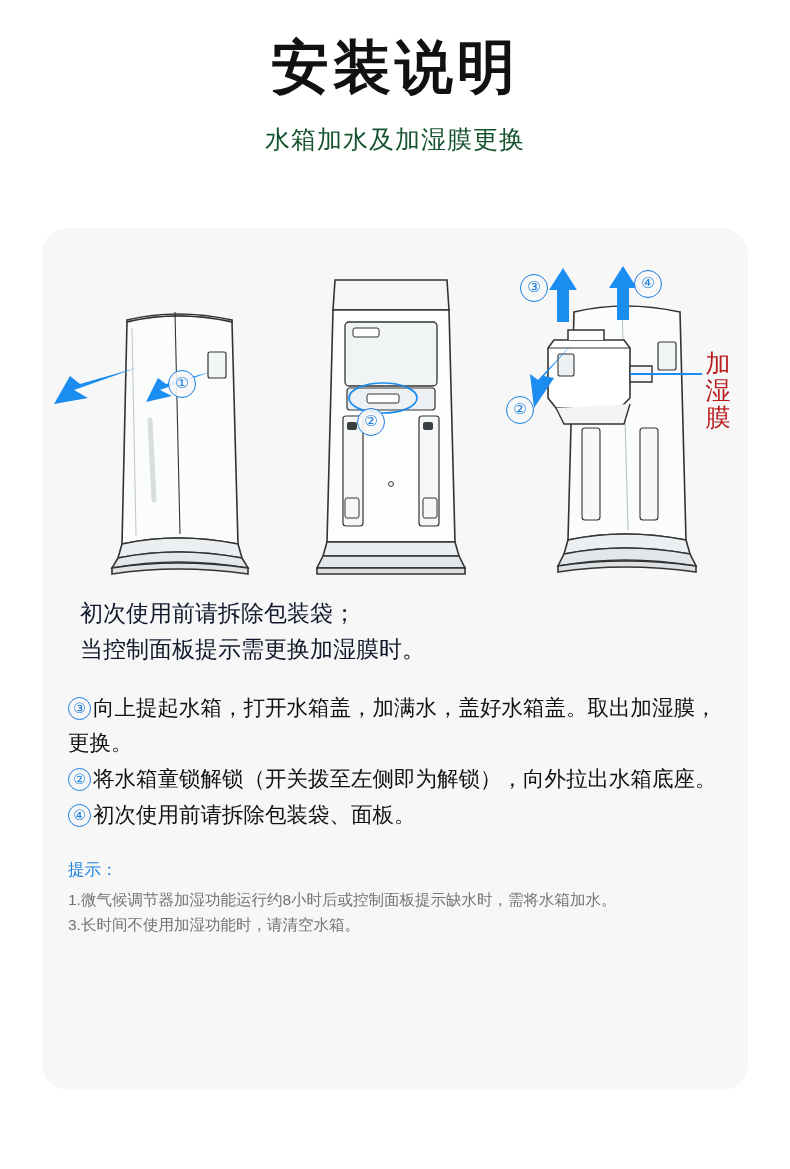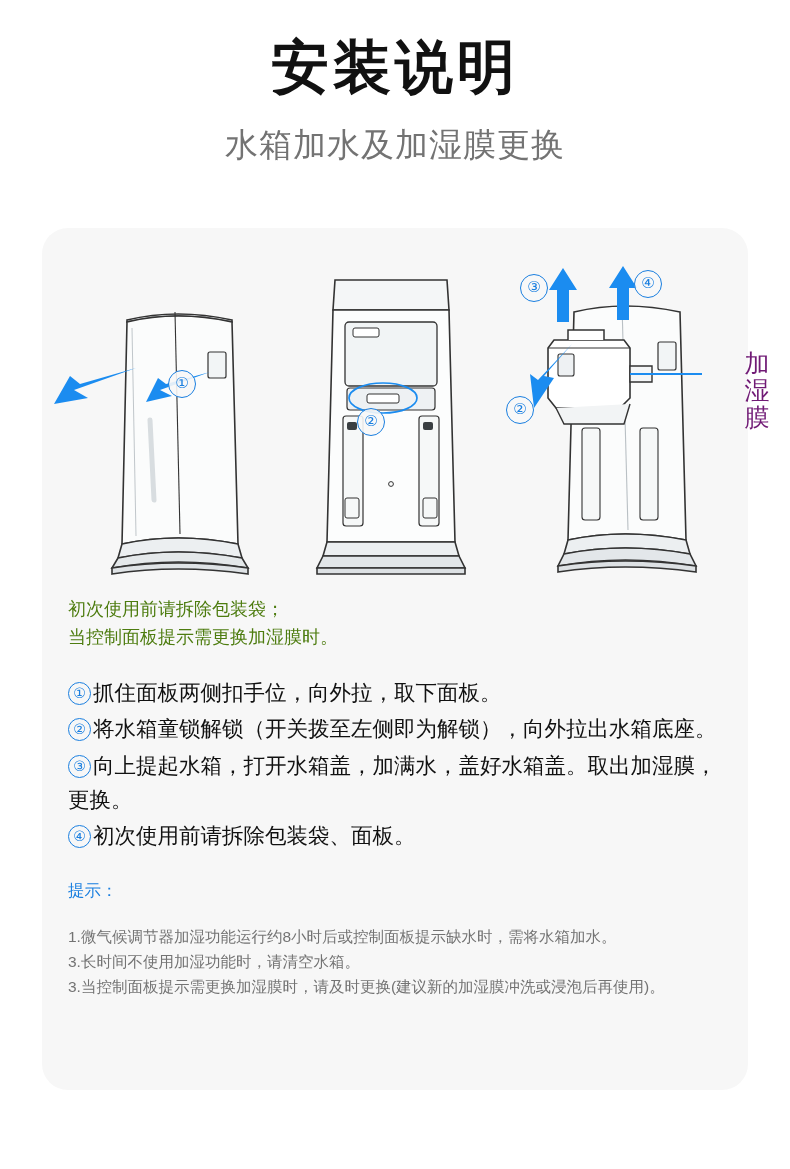--- a/index.html
+++ b/index.html
@@ -27,22 +27,22 @@
   }
   .main-title {
     font-size: 58px;
     font-weight: bold;
     letter-spacing: 4px;
     color: #111111;
     line-height: 1.15;
     margin: 0;
   }
   .sub-title {
-    font-size: 33px;
-    color: #737373;
+    font-size: 25px;
+    color: #14532d;
     letter-spacing: 1px;
     margin-top: 22px;
   }
   .card {
     position: absolute;
     left: 42px;
     top: 228px;
     width: 706px;
     height: 862px;
     background: #f7f7f7;
@@ -68,37 +68,36 @@
     color: #1a7fe0;
     font-size: 15px;
     line-height: 24px;
     text-align: center;
     background: rgba(247,247,247,0.9);
   }
   .label-vert {
     position: absolute;
     font-size: 25px;
     line-height: 1.08;
-    color: #701a75;
+    color: #b91c1c;
     width: 28px;
     text-align: center;
-    margin-left: 39px;
   }
   
   .body-text {
     position: absolute;
     left: 26px;
     top: 368px;
     width: 660px;
   }
   .intro {
-    font-size: 18px;
+    font-size: 23px;
     line-height: 1.55;
-    color: #4d7c0f;
-    margin: 0 0 24px 0;
+    color: #0f172a;
+    margin: 0 0 24px 12px;
   }
   .steps {
     font-size: 21.5px;
     line-height: 1.6;
     color: #111;
   }
   .step {
     margin-bottom: 2px;
   }
   .step-num {
@@ -113,21 +112,21 @@
     text-align: center;
     margin-right: 2px;
     vertical-align: 2px;
   }
   .tips {
     margin-top: 26px;
   }
   .tips-title {
     color: #1a7fe0;
     font-size: 16.5px;
-    margin-bottom: 22px;
+    margin-bottom: 6px;
   }
   .tip-line {
     font-size: 15.5px;
     line-height: 1.62;
     color: #737373;
   }
 </style>
 </head>
 <body>
 
@@ -234,35 +233,31 @@
     </div>
 
     <div class="body-text">
       <div class="intro">
         <div>初次使用前请拆除包装袋；</div>
         <div>当控制面板提示需更换加湿膜时。</div>
       </div>
 
       <div class="steps">
         <div class="step">
-          <span class="step-num">①</span><span>抓住面板两侧扣手位，向外拉，取下面板。</span>
+          <span class="step-num">③</span><span>向上提起水箱，打开水箱盖，加满水，盖好水箱盖。取出加湿膜，更换。</span>
         </div>
         <div class="step">
           <span class="step-num">②</span><span>将水箱童锁解锁（开关拨至左侧即为解锁），向外拉出水箱底座。</span>
         </div>
         <div class="step">
-          <span class="step-num">③</span><span>向上提起水箱，打开水箱盖，加满水，盖好水箱盖。取出加湿膜，更换。</span>
-        </div>
-        <div class="step">
           <span class="step-num">④</span><span>初次使用前请拆除包装袋、面板。</span>
         </div>
       </div>
 
       <div class="tips">
         <div class="tips-title">提示：</div>
         <div class="tip-line">1.微气候调节器加湿功能运行约8小时后或控制面板提示缺水时，需将水箱加水。</div>
         <div class="tip-line">3.长时间不使用加湿功能时，请清空水箱。</div>
-        <div class="tip-line">3.当控制面板提示需更换加湿膜时，请及时更换(建议新的加湿膜冲洗或浸泡后再使用)。</div>
       </div>
     </div>
 
   </div>
 </div>
 
 </body></html>

